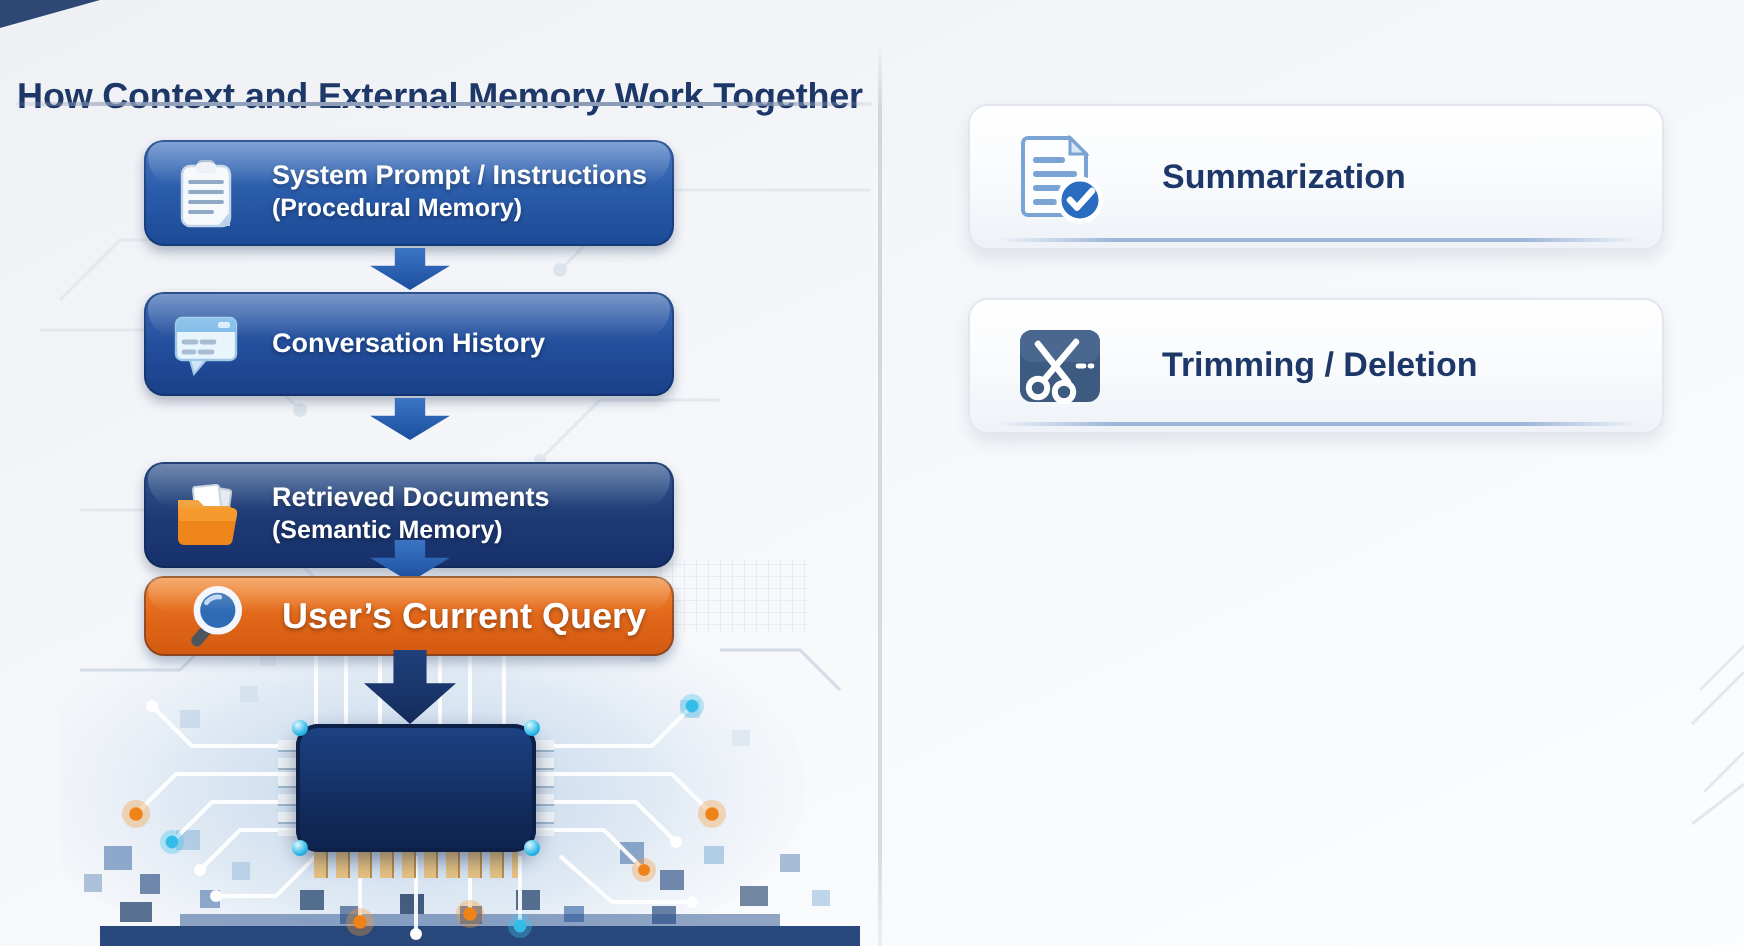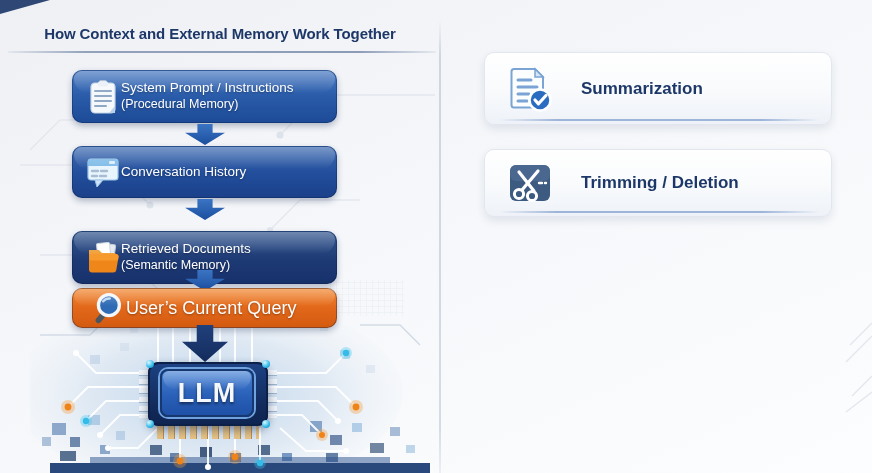--- a/index.html
+++ b/index.html
@@ -13,35 +13,35 @@
 
   
   .corner-wedge{position:absolute;top:0;left:0;width:0;height:0;
     border-top:14px solid #1d3868;border-right:50px solid transparent;opacity:.92}
 
   
   .divider{position:absolute;left:439px;top:20px;width:2px;height:453px;
     background:linear-gradient(180deg,rgba(205,212,223,0),#cfd6e0 8%,#d6dce5 90%,rgba(205,212,223,.3))}
 
   
-  .panel-title{position:absolute;top:25px;font-size:15px;font-weight:bold;
+  .panel-title{position:absolute;top:38px;font-size:18px;font-weight:bold;
     color:#1d3868;letter-spacing:-.1px;white-space:nowrap}
   .title-left{left:0;width:440px;text-align:center}
   .title-right{left:511px}
   .title-rule{position:absolute;top:51px;left:8px;width:428px;height:2px;border-radius:1px;
     background:linear-gradient(90deg,rgba(140,155,180,.12),#93a2ba 18%,#8d9cb6 82%,rgba(140,155,180,.12))}
 
   
   .fbox{position:absolute;left:72px;width:265px;border-radius:10px;display:flex;align-items:center;
     color:#fff;box-shadow:0 3px 6px rgba(20,40,80,.30), inset 0 0 0 1px rgba(10,30,70,.35)}
   .fbox::before{content:'';position:absolute;left:2px;right:2px;top:1px;height:42%;
     border-radius:9px 9px 18px 18px;pointer-events:none;
     background:linear-gradient(180deg,rgba(255,255,255,.30),rgba(255,255,255,0))}
   .fbox .ic{width:36px;height:36px;margin-left:13px;flex:0 0 auto}
-  .fbox .txt{font-weight:normal;line-height:1.24;white-space:nowrap;
+  .fbox .txt{margin-left:15px;font-weight:bold;line-height:1.24;white-space:nowrap;
     text-shadow:0 1px 2px rgba(0,0,0,.35)}
   .fbox .main{font-size:13.5px}
   .fbox .sub{font-size:12.5px}
   .fbox-1{top:70px;height:53px;background:linear-gradient(180deg,#4a7ac2,#2a5caa 48%,#1c4a96)}
   .fbox-2{top:146px;height:52px;background:linear-gradient(180deg,#3f6cb2,#234f9d 50%,#1a4089)}
   .fbox-3{top:231px;height:53px;background:linear-gradient(180deg,#33568f,#1e3a75 55%,#16306a)}
   .fbox-4{top:288px;height:40px;background:linear-gradient(180deg,#f28a33,#e2671a 50%,#d25a10);z-index:4}
   .fbox-4 .ic{width:38px;height:38px;margin-left:16px}
   .fbox-4 .main{font-size:18px}
 
@@ -310,23 +310,20 @@
 
   <div class="chip">
     <div class="pins pins-l"></div>
     <div class="pins pins-r"></div>
     <div class="pins pins-b"></div>
     <div class="chip-body">
       <div class="cdot cdot-tl"></div>
       <div class="cdot cdot-tr"></div>
       <div class="cdot cdot-bl"></div>
       <div class="cdot cdot-br"></div>
-      <div class="chip-screen">
-        <span class="chip-label">LLM</span>
-      </div>
     </div>
   </div>
 
 
   <div class="card card-1">
     <svg class="cic" viewBox="0 0 50 50">
       <path d="M9 5 h21 l8 8 v28 a2.5 2.5 0 0 1-2.5 2.5 h-26.5 a2.5 2.5 0 0 1-2.5-2.5 v-33.5 a2.5 2.5 0 0 1 2.5-2.5 Z" fill="#fbfdff" stroke="#7ba3d4" stroke-width="2"></path>
       <path d="M30 5 l8 8 h-8 Z" fill="#d7e6f5" stroke="#7ba3d4" stroke-width="1.5"></path>
       <g stroke="#7ba3d4" stroke-width="3" stroke-linecap="round">
         <line x1="13" y1="16" x2="26" y2="16"></line>

